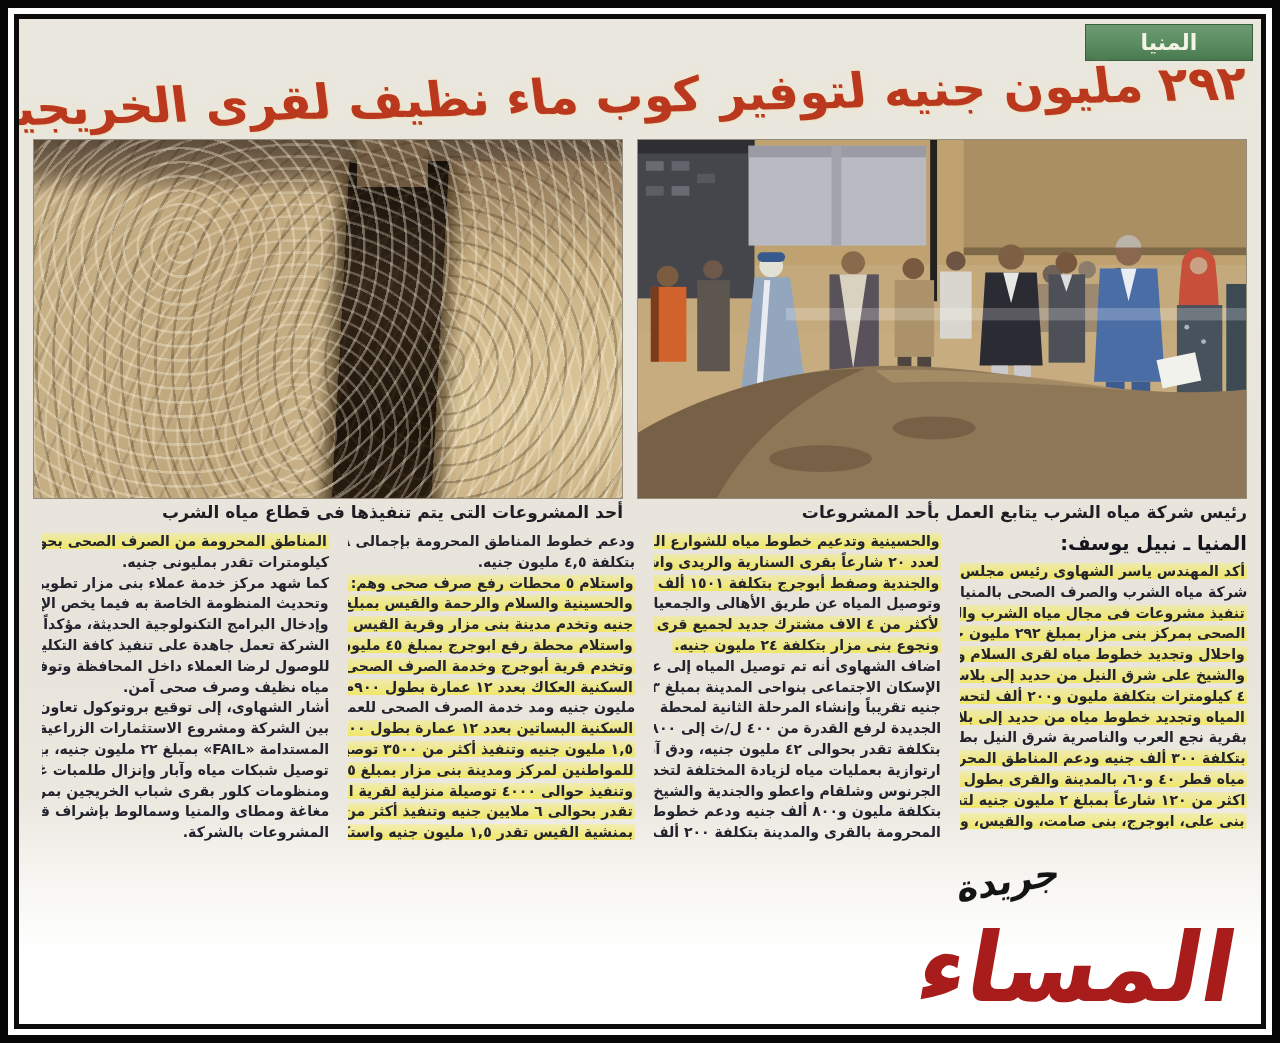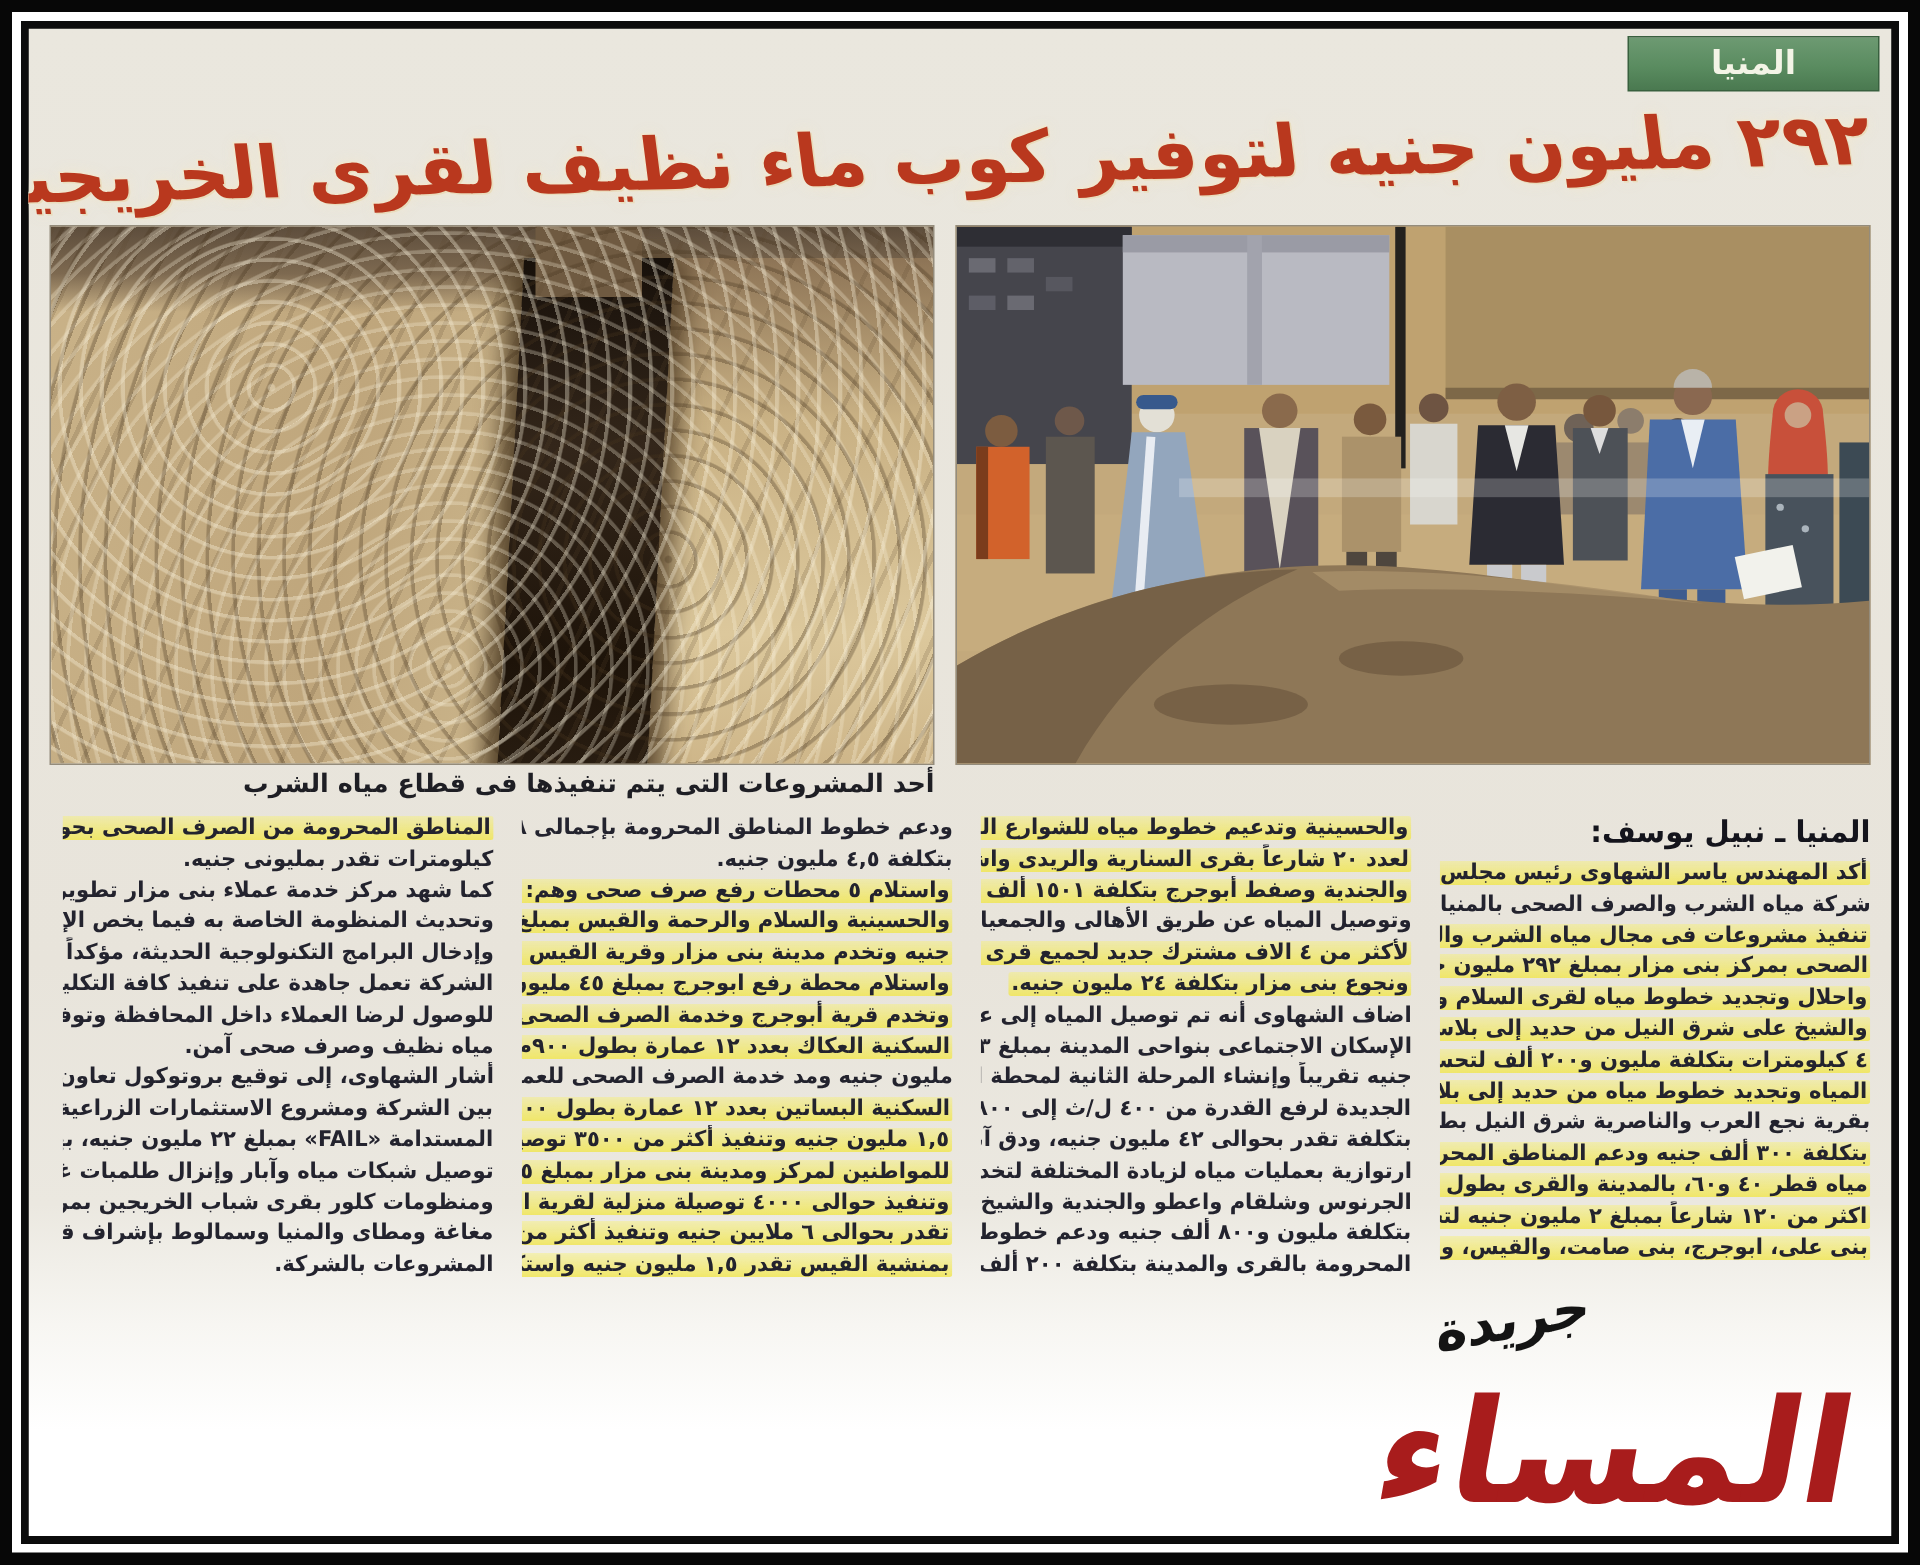--- a/index.html
+++ b/index.html
@@ -9,21 +9,21 @@
     --newsprint:#e9e5dc;
     --logo_red:#a81c1c;
     --ink:#23232e;
   }
   *{margin:0;padding:0;box-sizing:border-box;}
   html,body{width:1280px;height:1043px;background:#070707;overflow:hidden;
     font-family:"DejaVu Sans",sans-serif;}
   .paper{position:absolute;inset:14px;border:5px solid #0c0c0c;
     box-shadow:0 0 0 6px #ffffff;
     background:linear-gradient(180deg,#eae7de 0%,#e8e4db 62%,#ebe8e0 78%,#f7f6f2 86%,#ffffff 93%);
-    padding:11px 14px;overflow:hidden;}
+    padding:0 14px;overflow:hidden;}
   
   .tag{position:absolute;top:5px;right:8px;width:168px;height:37px;
     background:linear-gradient(180deg,#6d9a72,var(--tag_green) 55%,#4a7950);
     border:1px solid #38603e;display:flex;align-items:center;justify-content:center;
     color:#f3f4e6;font-weight:bold;font-size:22px;}
   
   .headline{margin-top:48px;text-align:center;direction:rtl;white-space:nowrap;
     font-size:48px;font-weight:bold;color:var(--headline_red);
     transform:rotate(-1.2deg) skewX(6deg);
     text-shadow:1px 1px 0 #e9dcbc,-1px -1px 0 #f0e7d0,0 0 9px rgba(242,232,205,.85);}
@@ -165,20 +165,21 @@
         <path d="M240 240 C330 236 430 250 505 262 C430 254 330 250 258 253 Z" fill="#a78e68" opacity=".85"></path>
         <ellipse cx="300" cy="300" rx="42" ry="12" fill="#5f4c36" opacity=".5"></ellipse>
         <ellipse cx="185" cy="332" rx="52" ry="14" fill="#5a4733" opacity=".45"></ellipse>
         <rect x="150" y="175" width="466" height="13" fill="#ffffff" opacity=".22"></rect>
       </svg>
     </div>
   </div>
 
   <div class="captions">
     <div class="caption c-left">أحد المشروعات التى يتم تنفيذها فى قطاع مياه الشرب</div>
+    <div class="caption c-right">رئيس شركة مياه الشرب يتابع العمل بأحد المشروعات</div>
   </div>
 
   <div class="article">
     <div class="col">
       <div class="byline">المنيا ـ نبيل يوسف:</div>
     <div class="tline"><span class="hl">أكد المهندس ياسر الشهاوى رئيس مجلس ادارة</span></div>
         <div class="tline"><span>شركة مياه الشرب والصرف الصحى بالمنيا، أنه</span></div>
         <div class="tline"><span class="hl">تنفيذ مشروعات فى مجال مياه الشرب والصرف</span></div>
         <div class="tline"><span class="hl">الصحى بمركز بنى مزار بمبلغ ٢٩٢ مليون جنيه</span></div>
         <div class="tline"><span class="hl">واحلال وتجديد خطوط مياه لقرى السلام والمطارات.</span></div>

